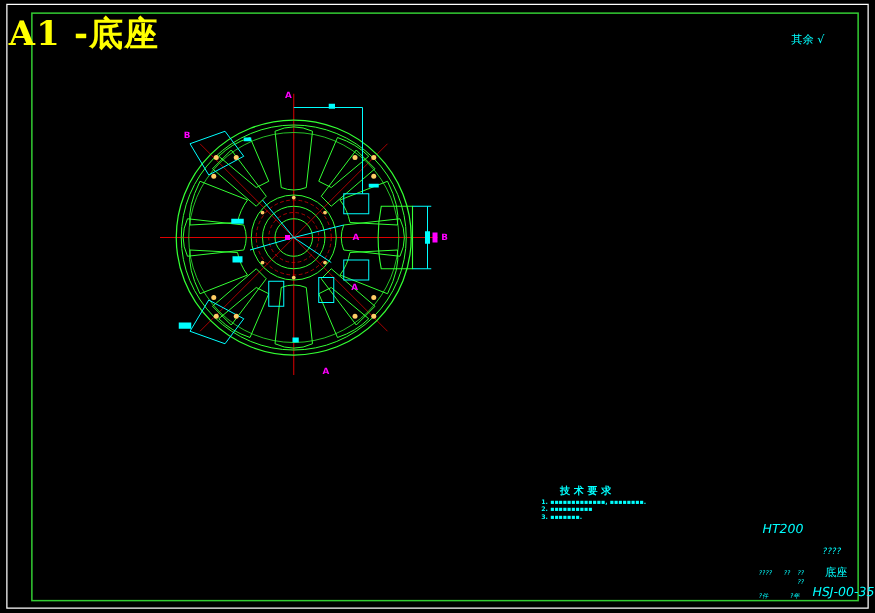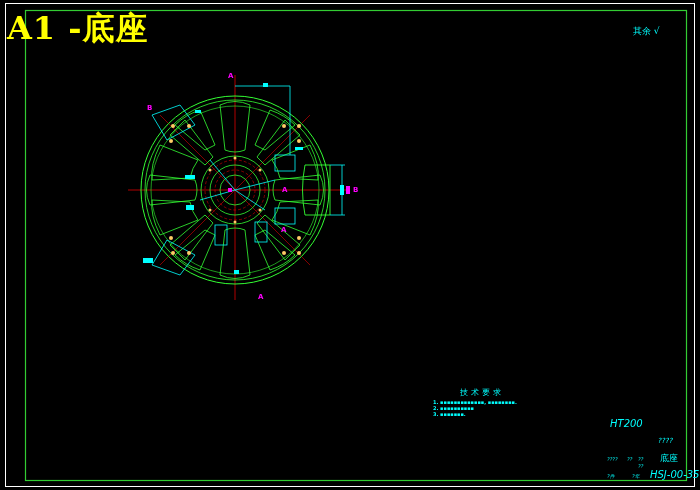--- a/index.html
+++ b/index.html
@@ -1,20 +1,20 @@
 <!DOCTYPE html>
 <html><head>
 <meta charset="utf-8">
 <style>
   html,body{margin:0;padding:0;background:#000;}
   body{width:700px;height:490px;position:relative;overflow:hidden;font-family:"DejaVu Sans",sans-serif;}
   #canvas{position:absolute;left:0;top:0;width:700px;height:490px;}
-  .title{position:absolute;left:7px;top:6px;font-family:"DejaVu Serif",serif;font-weight:bold;font-size:32px;color:#ffff00;letter-spacing:1px;line-height:44px;white-space:nowrap;}
+  .title{position:absolute;left:7px;top:6px;font-family:"DejaVu Serif",serif;font-weight:bold;font-size:27px;color:#ffff00;letter-spacing:1px;line-height:44px;white-space:nowrap;}
   .roughness{position:absolute;left:633px;top:25px;font-size:9px;color:#00ffff;font-weight:normal;}
-  .tr-title{position:absolute;left:460px;top:387px;font-size:8px;color:#00ffff;font-weight:normal;letter-spacing:3px;}
+  .tr-title{position:absolute;left:448px;top:387px;font-size:8px;color:#00ffff;font-weight:bold;letter-spacing:3px;}
   .tr-line{position:absolute;left:433px;font-size:5px;color:#00ffff;font-weight:bold;white-space:nowrap;}
   .tb-text{position:absolute;color:#00ffff;font-style:italic;white-space:nowrap;}
   .view-label{position:absolute;color:#ff00ff;font-size:7px;font-weight:bold;}
 </style>
 </head>
 <body>
 
 
 
 <svg id="canvas" viewBox="0 0 700 490" xmlns="http://www.w3.org/2000/svg">

